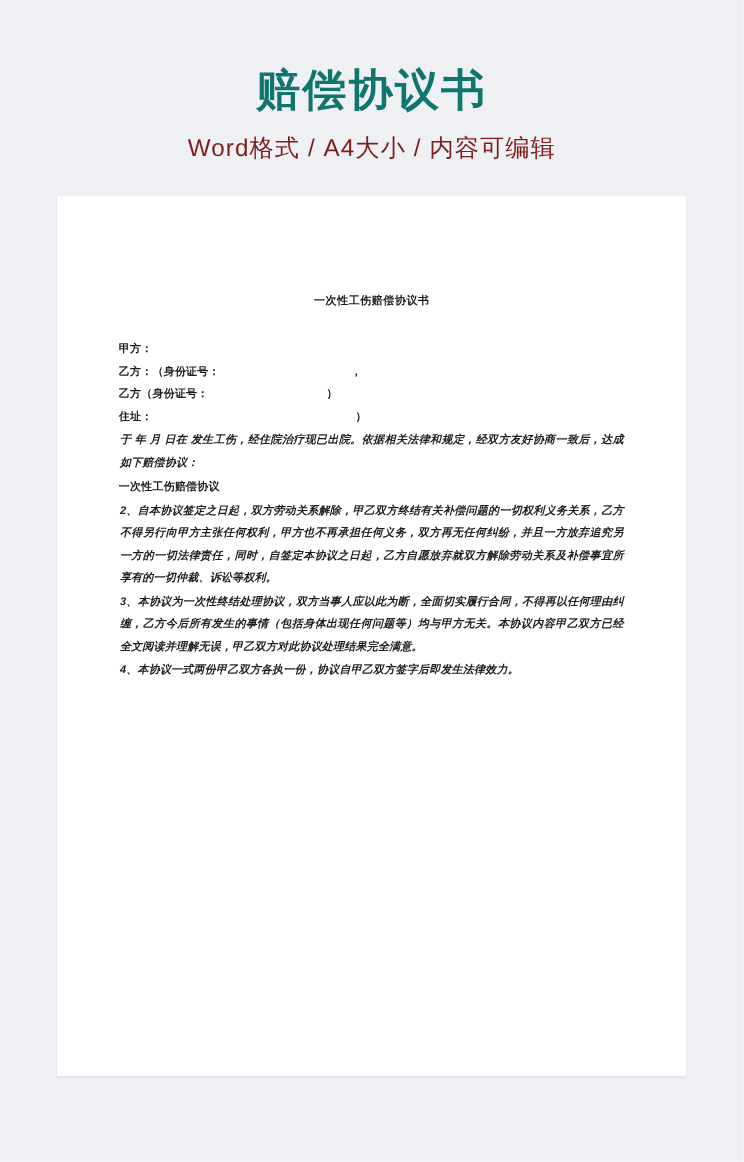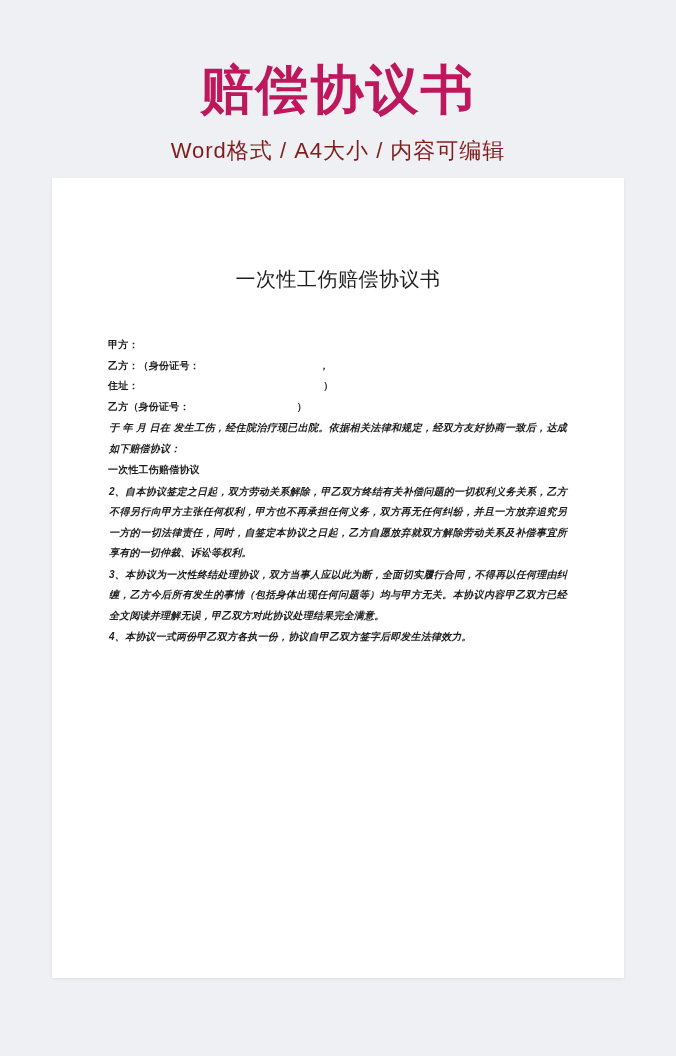--- a/index.html
+++ b/index.html
@@ -17,23 +17,23 @@
     position: relative;
     width: 676px;
     height: 1056px;
     box-sizing: border-box;
   }
   .header {
     padding-top: 58px;
     text-align: center;
   }
   .header-title {
-    font-size: 53px;
+    font-size: 40px;
     font-weight: bold;
-    color: #be185d;
+    color: #0f766e;
     letter-spacing: 2px;
     line-height: 1.2;
     margin: 0;
   }
   .header-sub {
     margin-top: 14px;
     font-size: 22px;
     color: #7f1d1d;
     letter-spacing: 1px;
     font-weight: normal;
@@ -47,25 +47,25 @@
     background: #ffffff;
     box-shadow: 0 1px 3px rgba(0,0,0,0.08);
   }
   .doc-inner {
     padding: 56px 56px 40px 56px;
     box-sizing: border-box;
     height: 100%;
   }
   .doc-title {
     text-align: center;
-    font-size: 20px;
-    font-weight: normal;
+    font-size: 10px;
+    font-weight: bold;
     color: #1d1d1d;
     margin-top: 32px;
-    margin-bottom: 42px;
+    margin-bottom: 28px;
     letter-spacing: 0.5px;
   }
   .doc-body {
     font-size: 10px;
     color: #1d1d1d;
     line-height: 2.05;
     font-weight: bold;
     letter-spacing: 0.2px;
   }
   .line {
@@ -88,22 +88,22 @@
     <div class="header-title">赔偿协议书</div>
     <div class="header-sub">Word格式 / A4大小 / 内容可编辑</div>
   </div>
 
   <div class="doc-wrap">
     <div class="doc-inner">
       <div class="doc-title">一次性工伤赔偿协议书</div>
       <div class="doc-body">
         <p class="line">甲方：</p>
         <p class="line">乙方：（身份证号：                                        ，</p>
+        <p class="line">乙方（身份证号：                                    ）</p>
         <p class="line">住址：                                                              ）</p>
-        <p class="line">乙方（身份证号：                                    ）</p>
         <p class="para">于      年      月      日在                 发生工伤，经住院治疗现已出院。依据相关法律和规定，经双方友好协商一致后，达成如下赔偿协议：</p>
         <p class="line">一次性工伤赔偿协议</p>
         <p class="para">2、自本协议签定之日起，双方劳动关系解除，甲乙双方终结有关补偿问题的一切权利义务关系，乙方不得另行向甲方主张任何权利，甲方也不再承担任何义务，双方再无任何纠纷，并且一方放弃追究另一方的一切法律责任，同时，自签定本协议之日起，乙方自愿放弃就双方解除劳动关系及补偿事宜所享有的一切仲裁、诉讼等权利。</p>
         <p class="para">3、本协议为一次性终结处理协议，双方当事人应以此为断，全面切实履行合同，不得再以任何理由纠缠，乙方今后所有发生的事情（包括身体出现任何问题等）均与甲方无关。本协议内容甲乙双方已经全文阅读并理解无误，甲乙双方对此协议处理结果完全满意。</p>
         <p class="para">4、本协议一式两份甲乙双方各执一份，协议自甲乙双方签字后即发生法律效力。</p>
       </div>
     </div>
   </div>
 
 </div>

